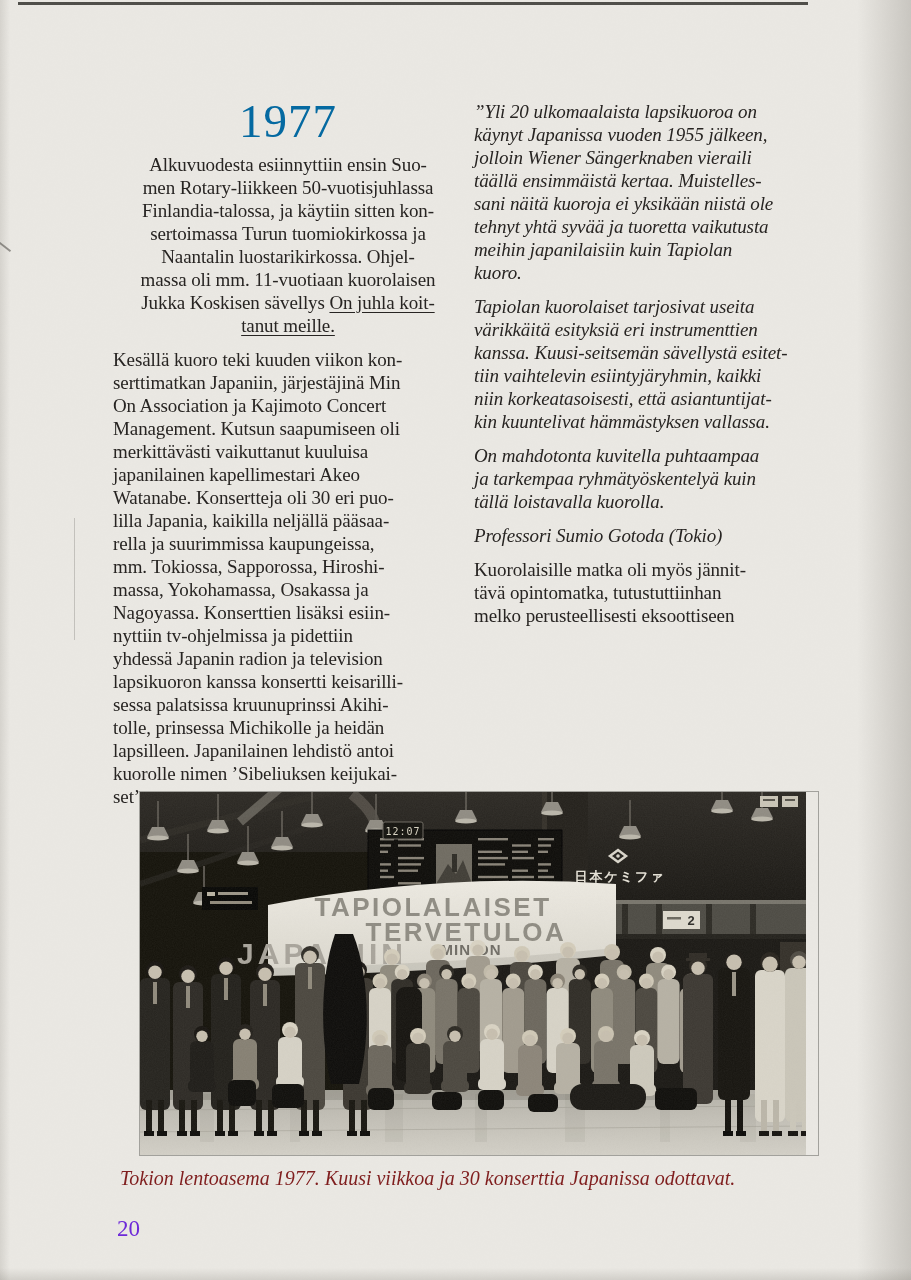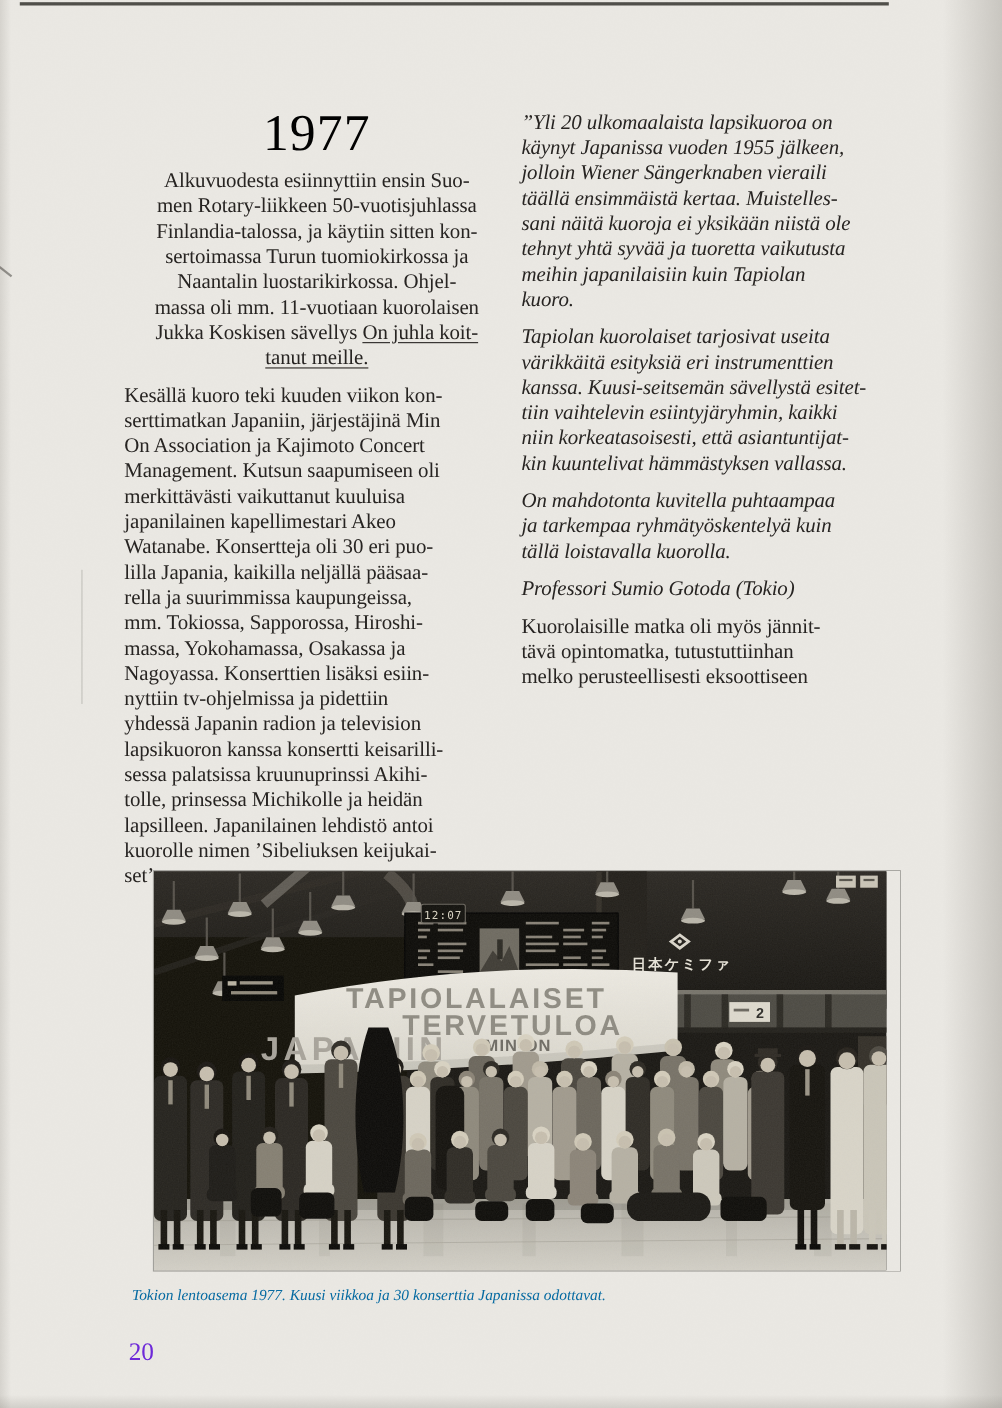--- a/index.html
+++ b/index.html
@@ -14,30 +14,30 @@
     background:linear-gradient(to right,rgba(90,85,76,.14),rgba(90,85,76,0));}
   .right-edge-shade{position:absolute;right:0;top:0;width:54px;height:1280px;
     background:linear-gradient(to right,rgba(110,104,94,0),rgba(84,79,70,.22));}
   .bottom-edge-shade{position:absolute;left:0;bottom:0;width:911px;height:12px;
     background:linear-gradient(to bottom,rgba(84,79,70,0),rgba(84,79,70,.16));}
   .scan-mark{position:absolute;left:-2px;top:246px;width:14px;height:2px;background:rgba(40,38,34,.45);transform:rotate(38deg);}
   .scan-line{position:absolute;left:74px;top:518px;width:1px;height:122px;background:rgba(60,56,50,.22);}
 
   .col-left{position:absolute;left:113px;top:95px;width:350px;}
   .col-right{position:absolute;left:474px;top:100px;width:364px;}
-  h1.title{margin:0;font-size:47px;line-height:52px;font-weight:400;text-align:center;letter-spacing:1px;color:#000000;}
+  h1.title{margin:0;font-size:47px;line-height:52px;font-weight:400;text-align:center;letter-spacing:1px;color:#0369a1;}
   p.body{margin:0 0 11px 0;font-size:19px;line-height:23px;letter-spacing:-0.1px;white-space:pre-line;}
   .it{font-style:italic;}
   .ul{text-decoration:underline;text-underline-offset:3px;}
   .col-left p.first{margin-top:6px;text-align:center;}
 
   figure.photo{position:absolute;left:140px;top:792px;width:678px;height:363px;margin:0;
     box-shadow:0 0 0 1px rgba(30,28,24,.35);}
   .caption{position:absolute;left:120px;top:1168px;width:640px;margin:0;
-    font-style:italic;font-size:14px;line-height:21px;color:#0369a1;}
+    font-style:italic;font-size:20px;line-height:21px;color:#7f1d1d;}
   .pagenum{position:absolute;left:117px;top:1216px;font-size:23px;color:#6d28d9;}
 
   
   .banner-word{font-family:"Liberation Sans",sans-serif;font-weight:700;}
   .w1{font-size:26px;letter-spacing:2.5px;fill:#8e8b82;}
   .w2{font-size:26px;letter-spacing:2.5px;fill:#8e8b82;}
   .w3{font-size:30px;letter-spacing:4px;fill:#a7a39a;}
   .w4{font-size:15px;letter-spacing:1px;fill:#6e6b64;}
   .jp-sign{font-family:"DejaVu Sans",sans-serif;font-size:13px;letter-spacing:2px;fill:#e6e2d7;font-weight:700;}
   .clock-digits{font-family:"DejaVu Sans Mono",monospace;font-size:10px;fill:#d8d3c2;letter-spacing:1px;}

